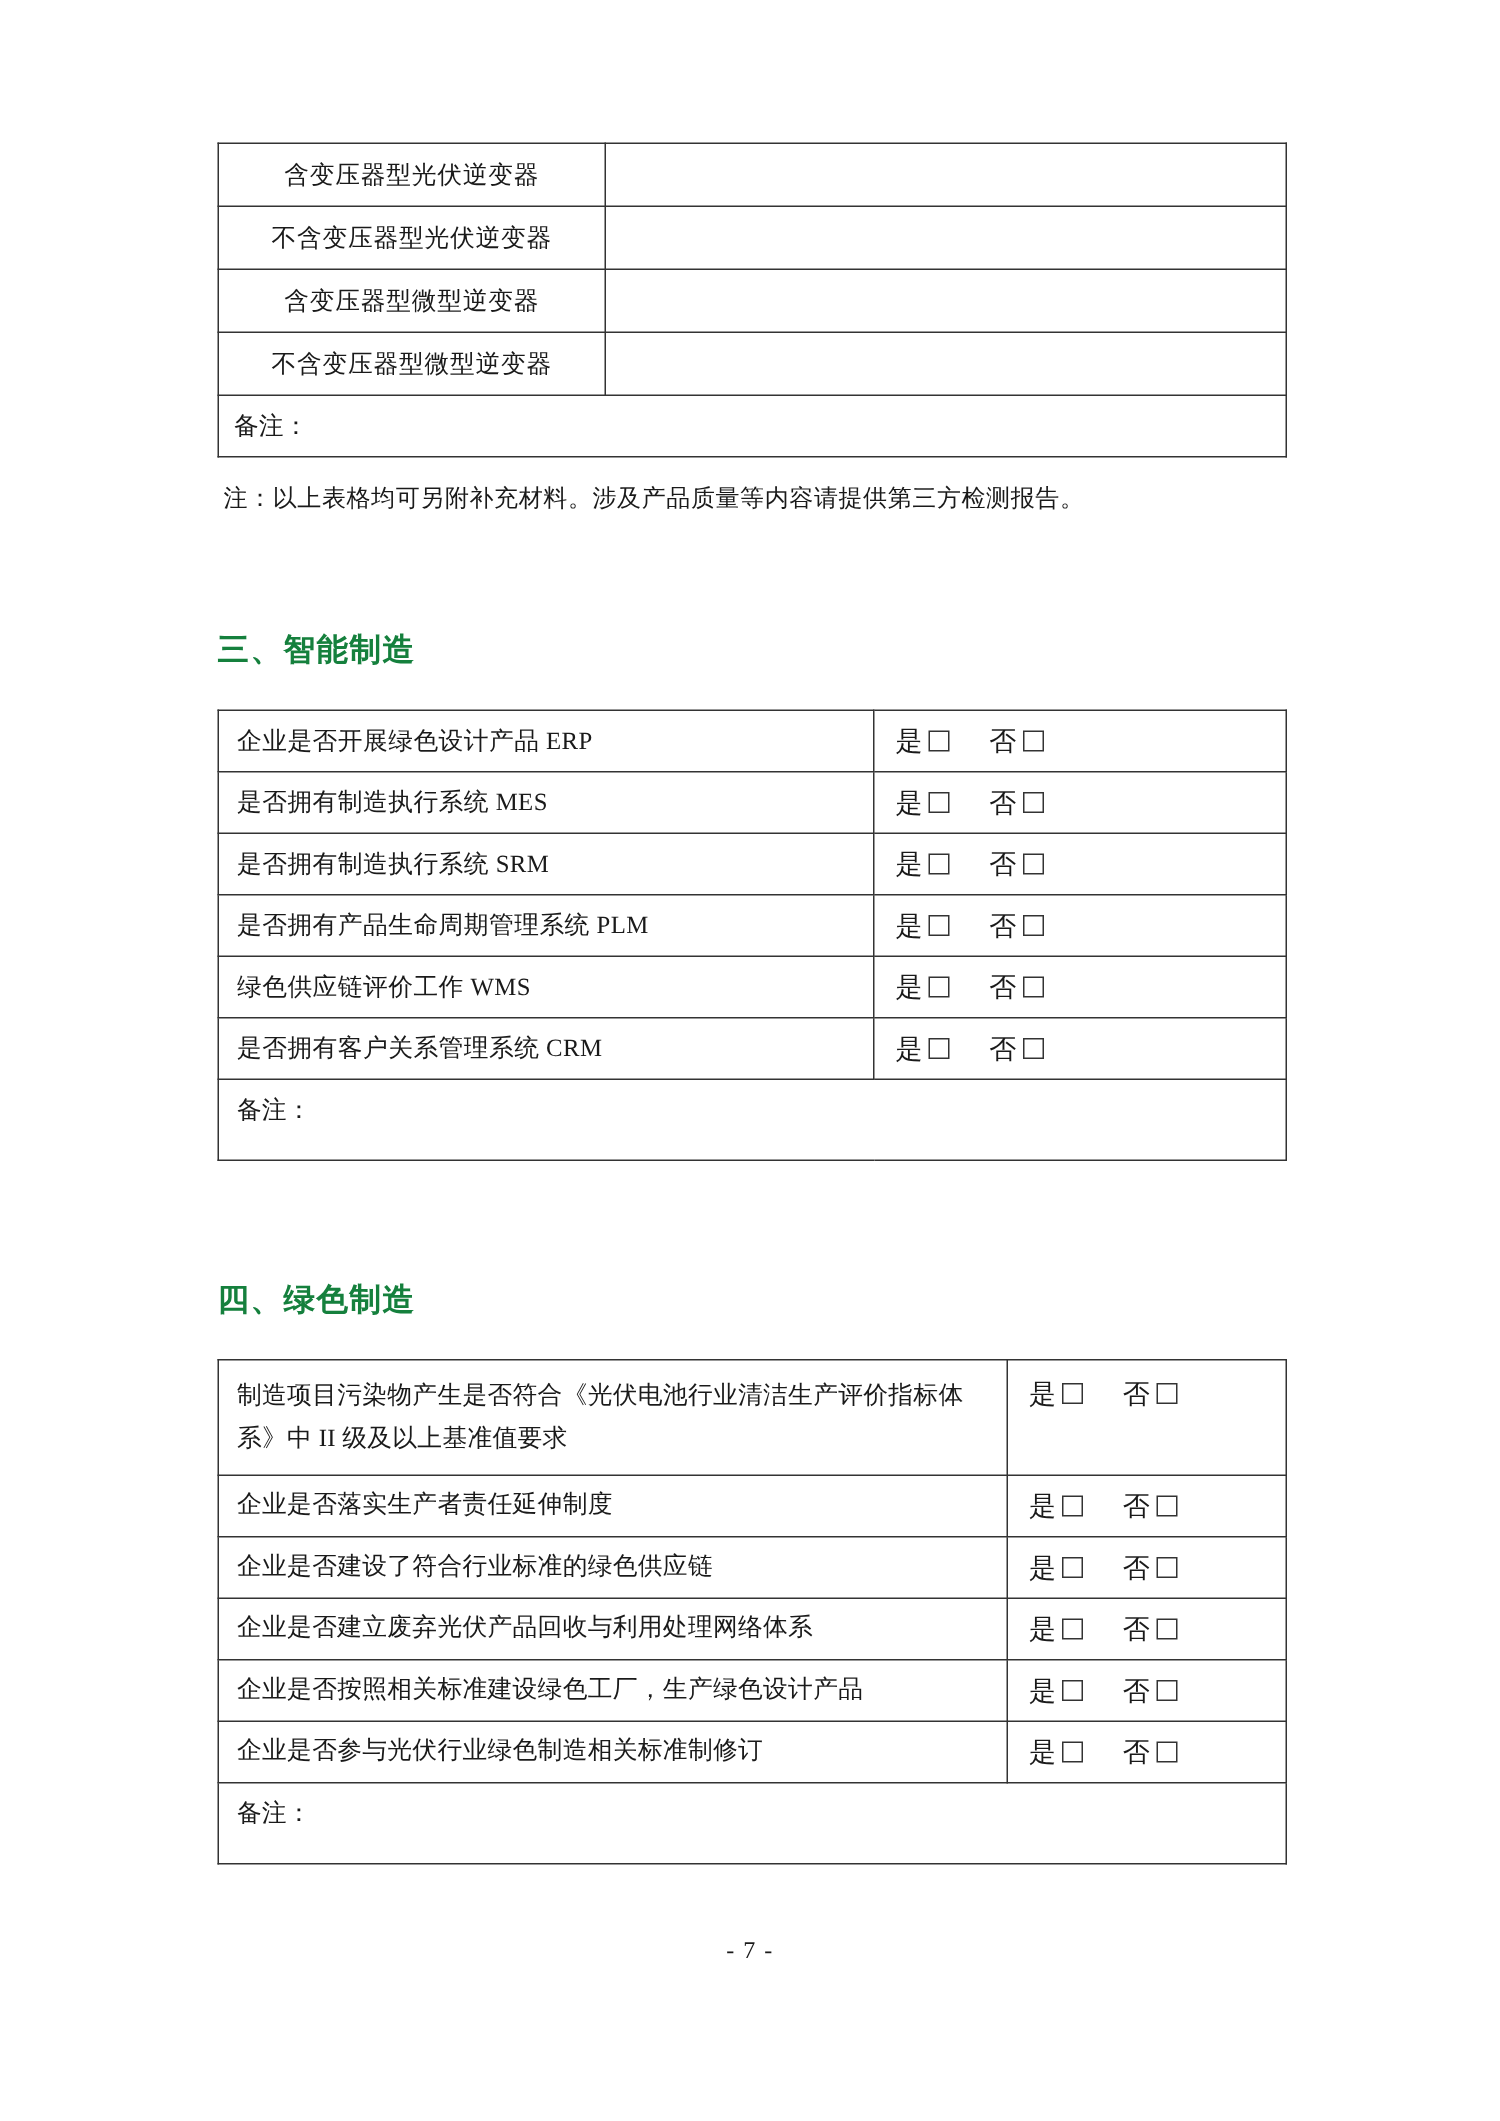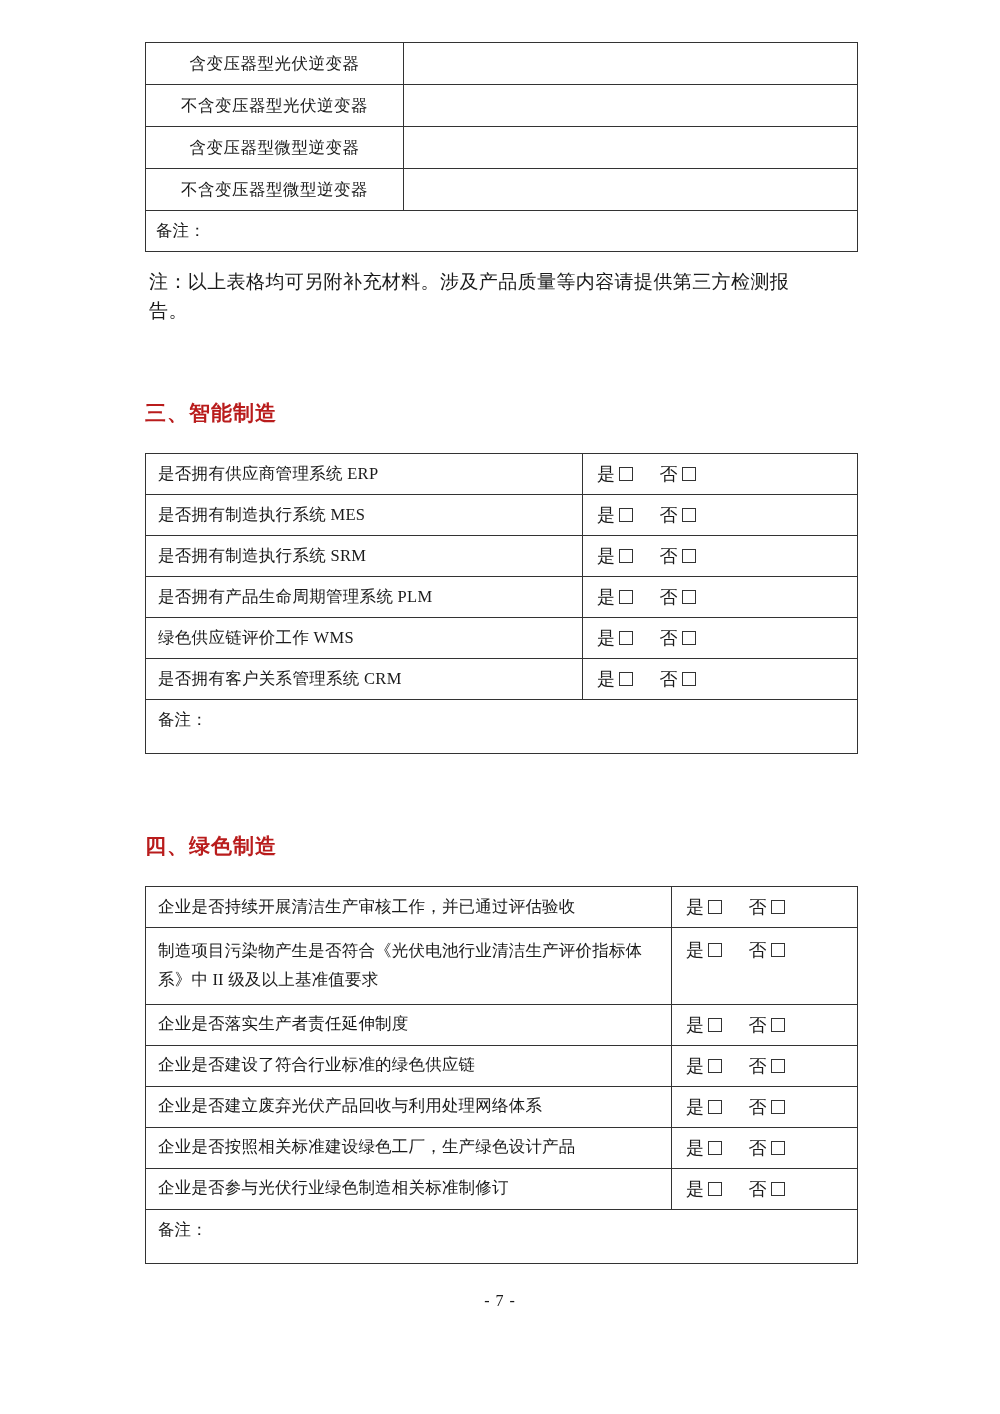--- a/index.html
+++ b/index.html
@@ -14,21 +14,21 @@
     color: #1a1a1a;
     position: relative;
     overflow: hidden;
   }
   .page {
     position: absolute;
     left: 0; top: 0;
     width: 945px;
     height: 1414px;
     box-sizing: border-box;
-    padding: 42px 145px 0 145px;
+    padding: 95px 145px 0 145px;
   }
 
   
   table.doc-table {
     border-collapse: collapse;
     width: 712px;
     table-layout: fixed;
   }
   table.doc-table td {
     border: 1px solid #333333;
@@ -47,35 +47,35 @@
   .t1 td.blank { height: 41px; }
   .t1 td.remark {
     height: 40px;
     text-align: left;
     padding-left: 10px;
     font-size: 16.5px;
   }
 
   .note-line {
     margin-top: 16px;
-    font-size: 19px;
+    font-size: 16px;
     letter-spacing: 0.4px;
     line-height: 1.5;
     padding-left: 4px;
   }
 
   
   h2.section-title {
     font-family: "DejaVu Sans", sans-serif;
     font-weight: bold;
     font-size: 21px;
     margin: 0;
     padding: 0;
     letter-spacing: 1px;
-    color: #b91c1c;
+    color: #15803d;
   }
   .sec-sp-1 { height: 74px; }
   .sec-sp-2 { height: 26px; }
   .sec-sp-3 { height: 78px; }
 
   
   .t2 td.q {
     height: 40px;
     font-size: 16.5px;
     padding-left: 12px;
@@ -167,21 +167,21 @@
   <h2 class="section-title">三、智能制造</h2>
   <div class="sec-sp-2"></div>
 
   <table class="doc-table t2">
     <colgroup>
         <col style="width:437px">
         <col style="width:275px">
       </colgroup>
     <tbody>
       <tr>
-        <td class="q">是否拥有供应商管理系统 ERP</td>
+        <td class="q">企业是否开展绿色设计产品 ERP</td>
         <td class="a">
           <span class="opt"><span>是</span><span class="box"></span></span>
           <span class="opt"><span>否</span><span class="box"></span></span>
         </td>
       </tr>
       <tr>
         <td class="q">是否拥有制造执行系统 MES</td>
         <td class="a">
           <span class="opt"><span>是</span><span class="box"></span></span>
           <span class="opt"><span>否</span><span class="box"></span></span>
@@ -225,27 +225,20 @@
   <h2 class="section-title">四、绿色制造</h2>
   <div class="sec-sp-2"></div>
 
   <table class="doc-table t3">
     <colgroup>
         <col style="width:526px">
         <col style="width:186px">
       </colgroup>
     <tbody>
       <tr>
-        <td class="q single">企业是否持续开展清洁生产审核工作，并已通过评估验收</td>
-        <td class="a">
-          <span class="opt"><span>是</span><span class="box"></span></span>
-          <span class="opt"><span>否</span><span class="box"></span></span>
-        </td>
-      </tr>
-      <tr>
         <td class="q">制造项目污染物产生是否符合《光伏电池行业清洁生产评价指标体系》中 II 级及以上基准值要求</td>
         <td class="a" style="vertical-align:top;padding-top:10px;height:auto">
           <span class="opt"><span>是</span><span class="box"></span></span>
           <span class="opt"><span>否</span><span class="box"></span></span>
         </td>
       </tr>
       <tr>
         <td class="q single">企业是否落实生产者责任延伸制度</td>
         <td class="a">
           <span class="opt"><span>是</span><span class="box"></span></span>

